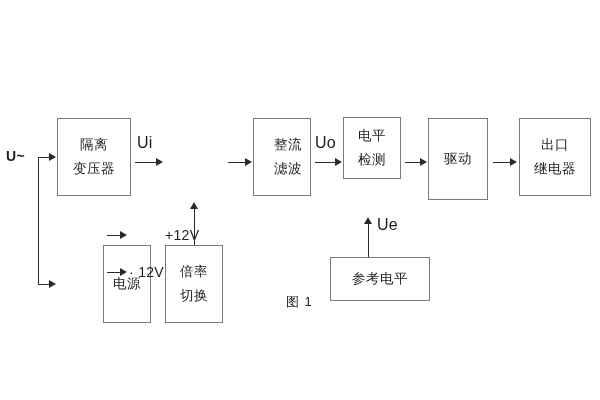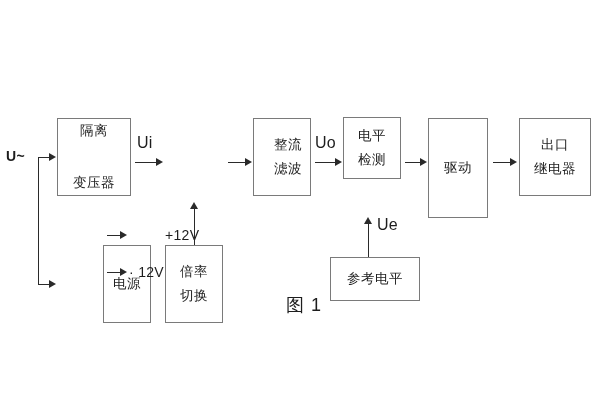--- a/index.html
+++ b/index.html
@@ -67,65 +67,65 @@
   }
   .arrow-u {
     position: absolute;
     width: 0; height: 0;
     border-left: 4.5px solid transparent;
     border-right: 4.5px solid transparent;
     border-bottom: 7px solid #2a2a2a;
   }
   .caption {
     position: absolute;
-    font-size: 18px;
+    font-size: 13px;
     color: #1d1d1d;
     letter-spacing: 1px;
   }
 </style>
 </head>
 <body>
 
 <div id="canvas">
 
-  <div class="block" style="left:57px; top:118px; width:74px; height:78px;justify-content:space-between;">
+  <div class="block" style="left:57px; top:118px; width:74px; height:78px;">
     <span class="ln">隔离</span>
     <span class="ln">变压器</span>
   </div>
 
 
   <div class="block" style="left:253px; top:118px; width:58px; height:78px;padding-left:12px;">
     <span class="ln">整流</span>
     <span class="ln">滤波</span>
   </div>
 
   <div class="block" style="left:343px; top:117px; width:58px; height:62px;">
     <span class="ln">电平</span>
     <span class="ln">检测</span>
   </div>
 
-  <div class="block" style="left:428px; top:118px; width:60px; height:100px;">
+  <div class="block" style="left:428px; top:118px; width:60px; height:82px;">
     <span class="ln">驱动</span>
   </div>
 
   <div class="block" style="left:519px; top:118px; width:72px; height:78px;">
     <span class="ln">出口</span>
     <span class="ln">继电器</span>
   </div>
 
   <div class="block" style="left:57px; top:245px; width:48px; height:78px;margin-left:46px;">
     <span class="ln">电源</span>
   </div>
 
   <div class="block" style="left:165px; top:245px; width:58px; height:78px;">
     <span class="ln">倍率</span>
     <span class="ln">切换</span>
   </div>
 
-  <div class="block" style="left:330px; top:257px; width:90px; height:44px;">
+  <div class="block" style="left:330px; top:257px; width:100px; height:44px;">
     <span class="ln">参考电平</span>
   </div>
 
   <div class="label rail bold" style="left:6px; top:148px;">U~</div>
 
   <div class="vline" style="left:38px; top:157px; height:127px;"></div>
 
   <div class="hline" style="left:38px; top:157px; width:12px;"></div>
   <div class="arrow-r" style="left:49px; top:152.5px;"></div>
 

